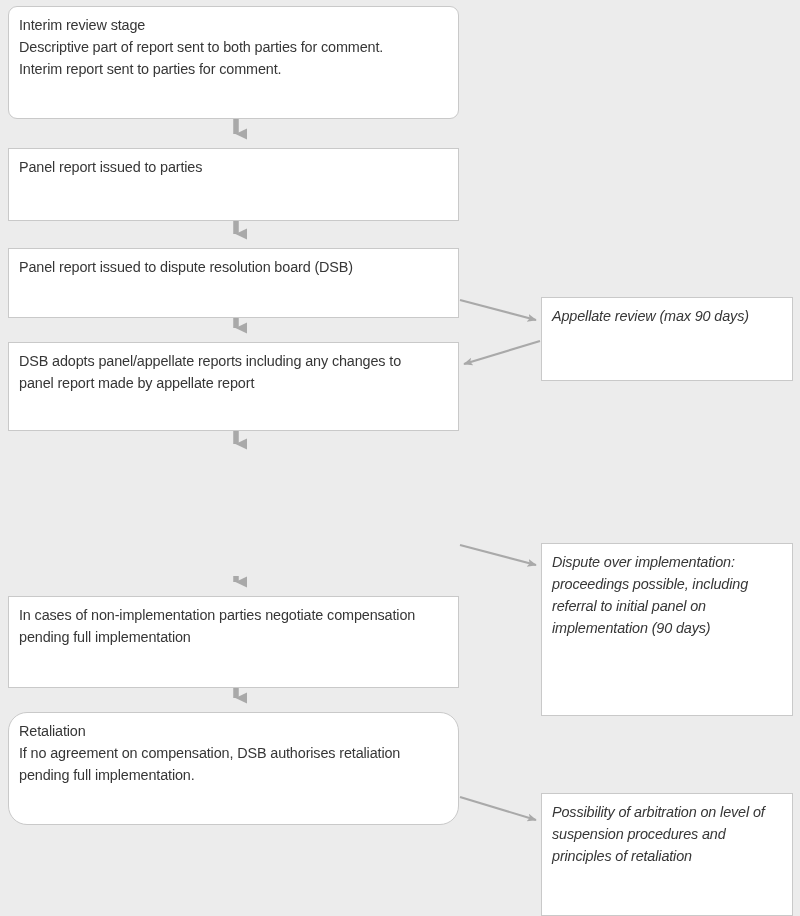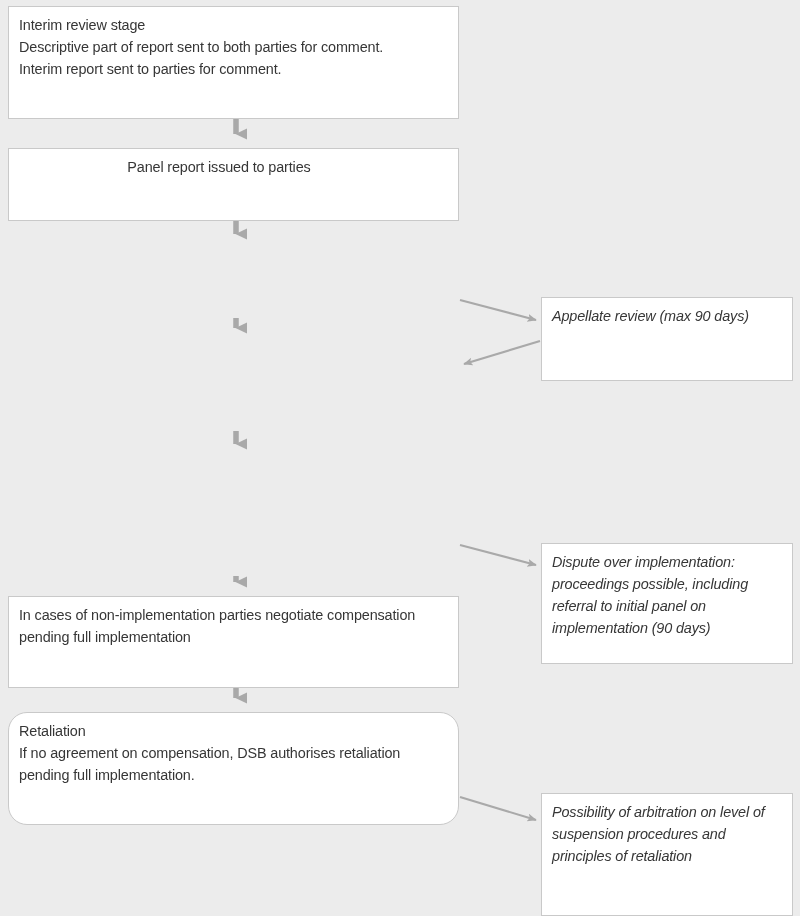--- a/index.html
+++ b/index.html
@@ -44,30 +44,30 @@
     letter-spacing: -0.15px;
     white-space: pre-line;
     font-stretch: condensed;
     transform: scaleX(0.93);
     transform-origin: left top;
   }
   
   .col-main { left: 8px; width: 451px; }
   .col-side { left: 541px; width: 252px; font-style: italic; }
 
-  #node-interim-review      { top: 6px;   height: 113px; }
-  #node-panel-parties       { top: 148px; height: 73px; text-align: center; }
+  #node-interim-review      { top: 6px;   height: 113px; border-radius: 9px; }
+  #node-panel-parties       { top: 148px; height: 73px; }
   #node-panel-dsb           { top: 248px; height: 70px; }
   #node-dsb-adopts          { top: 342px; height: 89px; }
   #node-implementation      { top: 458px; height: 118px; }
   #node-non-implementation  { top: 596px; height: 92px; }
   #node-retaliation         { top: 712px; height: 113px; border-radius: 19px; }
 
   #node-appellate-review    { top: 297px; height: 84px; }
-  #node-dispute-impl        { top: 543px; height: 121px; }
+  #node-dispute-impl        { top: 543px; height: 173px; }
   #node-arbitration         { top: 793px; height: 123px; }
 </style>
 </head>
 <body>
 
 <div id="diagram">
 
   <svg id="arrow-layer" viewBox="0 0 800 916" width="800" height="916" xmlns="http://www.w3.org/2000/svg">
     <defs>
       <marker id="ah" markerWidth="11" markerHeight="11" refX="8.6" refY="4.2" orient="auto" markerUnits="userSpaceOnUse">
@@ -97,21 +97,27 @@
 
   <div class="node col-main" id="node-interim-review">
     <span class="node-text">Interim review stage
 Descriptive part of report sent to both parties for comment. Interim report sent to parties for comment.</span>
   </div>
 
   <div class="node col-main" id="node-panel-parties">
     <span class="node-text">Panel report issued to parties</span>
   </div>
 
+  <div class="node col-main" id="node-panel-dsb">
+    <span class="node-text">Panel report issued to dispute resolution board (DSB)</span>
+  </div>
 
+  <div class="node col-main" id="node-dsb-adopts">
+    <span class="node-text">DSB adopts panel/appellate reports including any changes to panel report made by appellate report</span>
+  </div>
 
 
   <div class="node col-main" id="node-non-implementation">
     <span class="node-text">In cases of non-implementation parties negotiate compensation pending full implementation</span>
   </div>
 
   <div class="node col-main" id="node-retaliation">
     <span class="node-text">Retaliation
 If no agreement on compensation, DSB authorises retaliation pending full implementation.</span>
   </div>

